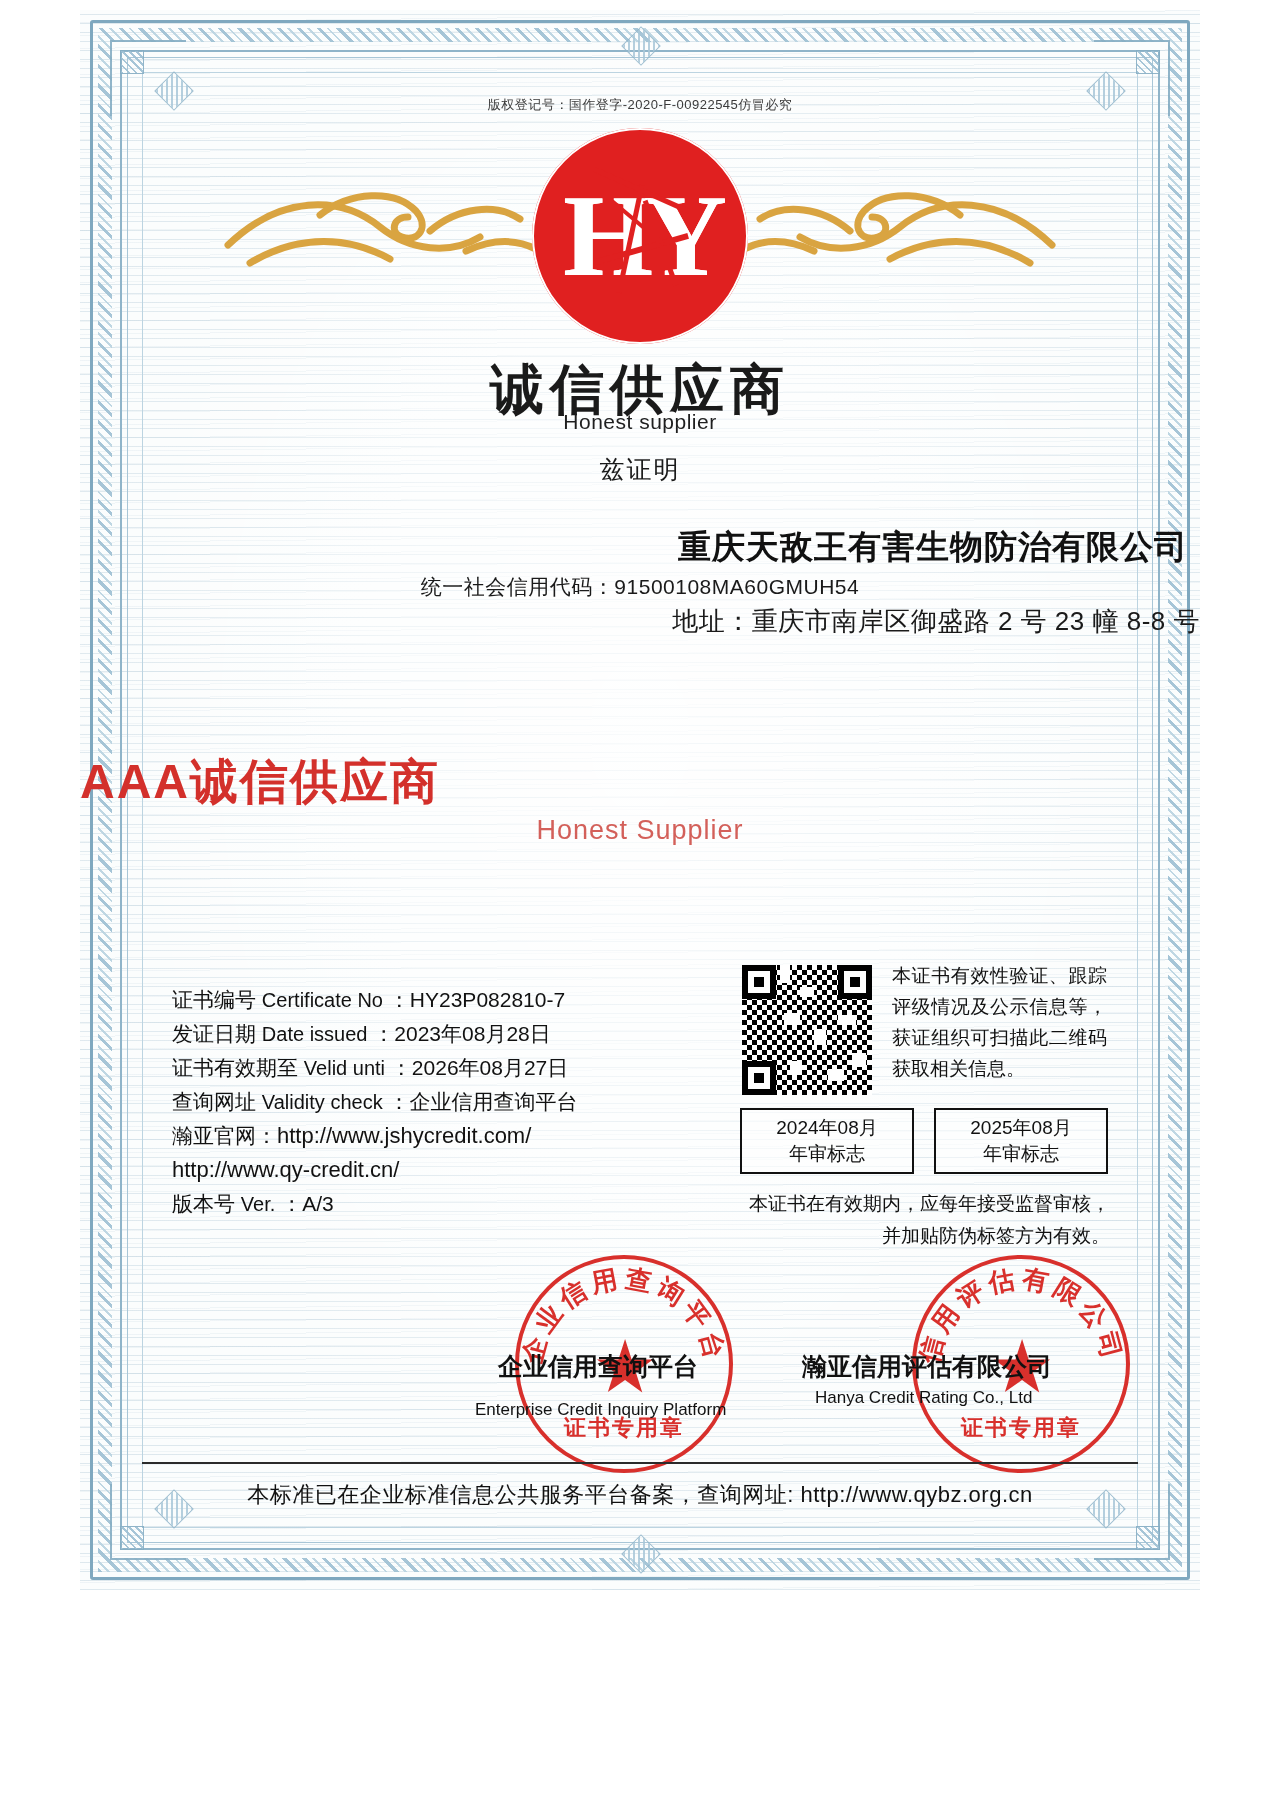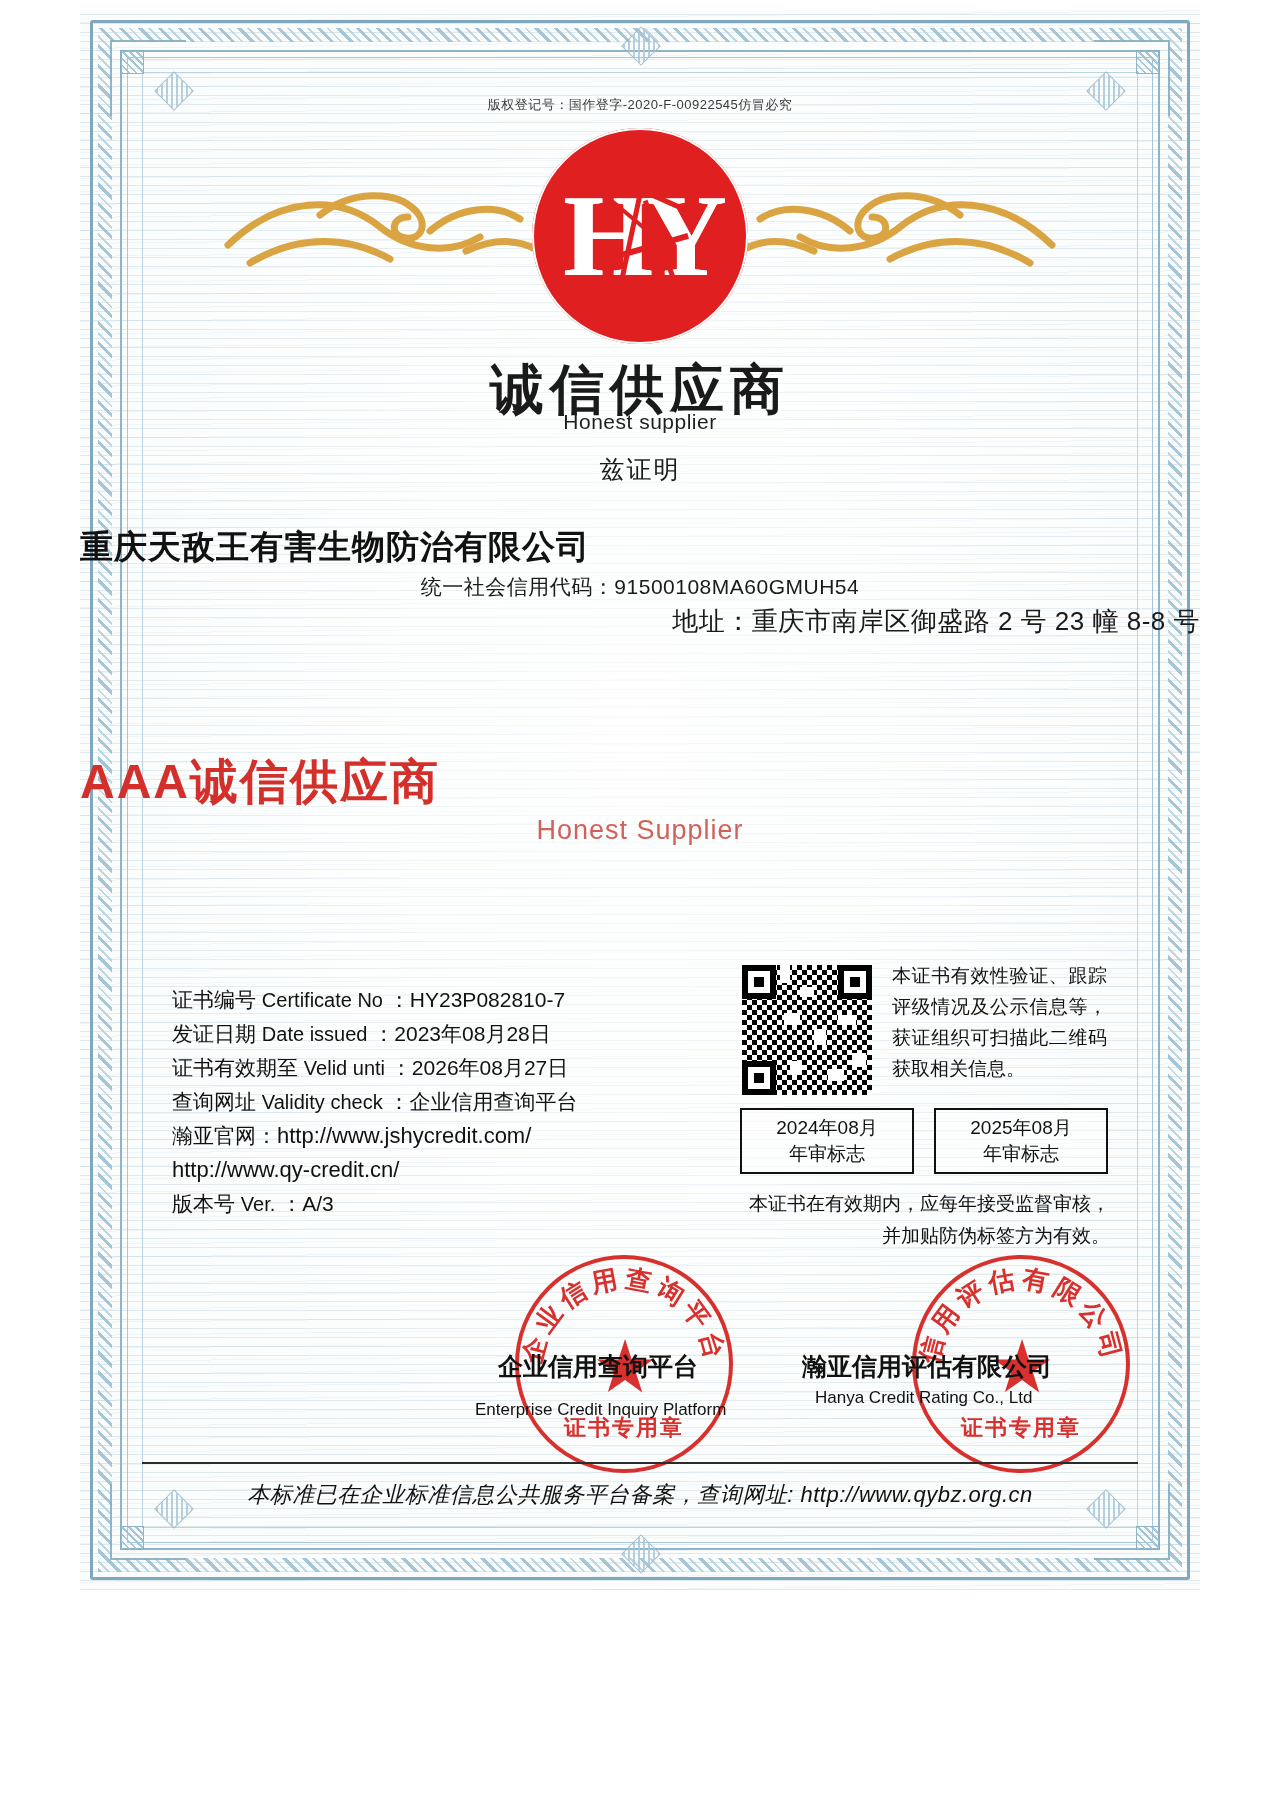--- a/index.html
+++ b/index.html
@@ -220,21 +220,21 @@
     top: 478px;
     left: 0; right: 0;
     text-align: center;
     font-size: 20px;
     color: #1f1f1f;
   }
   .company {
     position: absolute;
     top: 515px;
     left: 0; right: 12px;
-    text-align: left;
+    text-align: right;
     font-size: 33px;
     font-weight: bold;
     color: #111111;
     letter-spacing: 1px;
   }
   .credit-code {
     position: absolute;
     top: 563px;
     left: 0; right: 0;
     text-align: center;
@@ -433,21 +433,20 @@
     border-top: 2px solid #2b2b2b;
   }
   .footer-note {
     position: absolute;
     left: 0; right: 0;
     top: 1470px;
     text-align: center;
     font-size: 22px;
     color: #111;
     letter-spacing: 0.5px;
-    font-style: italic;
   }
 </style>
 </head>
 <body>
 
 <div class="certificate">
 
   <div class="wave-bg"></div>
   <div class="wave-bg w2"></div>
   <div class="wave-mask"></div>

